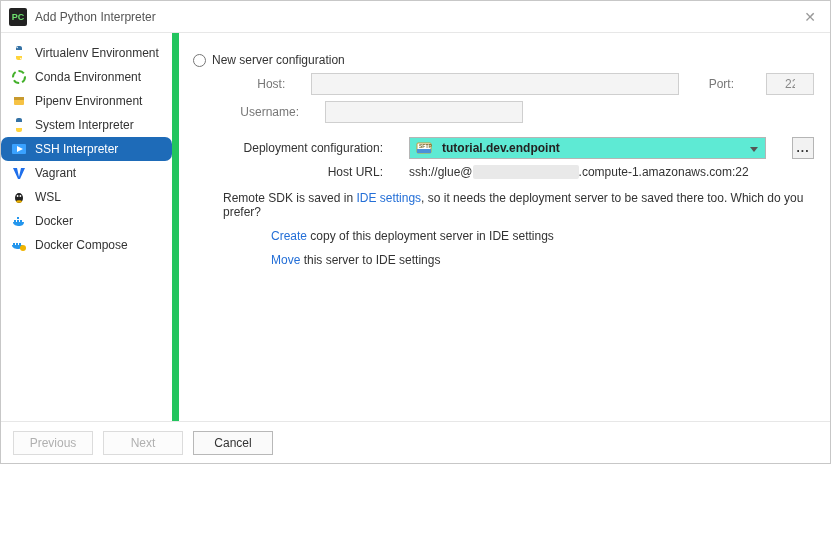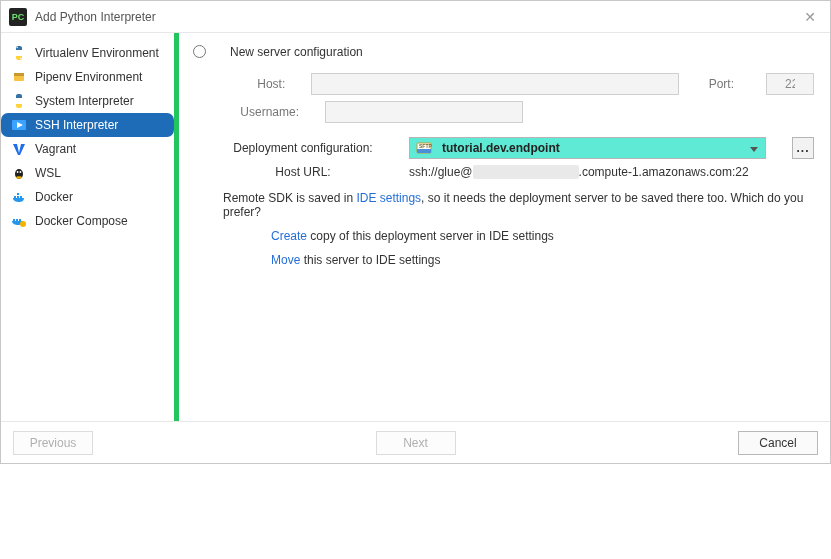--- a/index.html
+++ b/index.html
@@ -3,46 +3,46 @@
 <meta charset="utf-8">
 <style>
   * { box-sizing: border-box; }
   html, body { margin:0; padding:0; font-family: "Segoe UI", Arial, sans-serif; font-size:12px; color:#333; background:#fff; }
   .window { width:831px; height:464px; border:1px solid #c7c7c7; display:flex; flex-direction:column; background:#fff; position:relative; }
   .titlebar { height:32px; background:#fff; display:flex; align-items:center; padding:0 8px; border-bottom:1px solid #e7e7e7; }
   .titlebar .app-icon { width:18px; height:18px; background:#222; color:#6ee06e; font-size:9px; font-weight:bold; display:flex; align-items:center; justify-content:center; border-radius:2px; margin-right:8px; }
   .titlebar .title { color:#555; }
   .titlebar .close { margin-left:auto; color:#999; font-size:14px; padding:4px 6px; cursor:pointer; }
   .body { flex:1; display:flex; overflow:hidden; }
-  .sidebar { width:178px; border-right:5px solid #22c55e; padding-top:8px; }
+  .sidebar { width:178px; border-right:7px solid #22c55e; padding-top:8px; }
   .sidebar-item { display:flex; align-items:center; height:24px; padding:0 10px; gap:8px; cursor:pointer; }
   .sidebar-item.selected { background:#1e6bb8; color:#fff;border-radius:7px; }
   .sidebar-item .icon { width:16px; height:16px; display:flex; align-items:center; justify-content:center; }
   .main { flex:1; padding:12px 16px 0 14px; overflow:hidden; }
-  .radio-row { display:flex; align-items:flex-start; height:22px; margin-bottom:6px; gap:24px; }
+  .radio-row { display:flex; align-items:flex-end; height:22px; margin-bottom:6px; gap:6px; }
   input[type=radio] { margin:0; }
   .field-row { display:flex; align-items:center; margin:4px 0 6px 30px; gap:22px; }
   .label-col { width:80px; color:#777; text-align:right; padding-right:4px; }
-  .label-col2 { width:164px; text-align:center; padding-right:4px; }
+  .label-col2 { width:164px; text-align:right; padding-right:4px; }
   input[type=text] { height:22px; border:1px solid #cfcfcf; background:#fff; padding:0 18px; font:inherit; color:#333; }
   input[type=text].disabled { background:#f4f4f4; color:#888; }
   .host-input { width:440px; }
   .port-input { width:48px; }
   .user-input { width:198px; }
   .port-label { margin-left:8px; margin-right:10px; color:#777; }
   .section-gap { height:4px; }
   .deploy-select { flex:1; height:22px; border:1px solid #b5b5b5; background:#5eead4; display:flex; align-items:center; padding:0 20px 0 6px; position:relative; font-weight:bold; color:#222; cursor:pointer; }
   .deploy-select .sftp-badge { width:20px; height:14px; margin-right:6px; display:flex; align-items:center; justify-content:center; }
   .deploy-select .chev { position:absolute; right:6px; top:6px; color:#555; }
   .ellipsis-btn { width:22px; height:22px; border:1px solid #b5b5b5; background:#f2f2f2; margin-left:4px; display:flex; align-items:center; justify-content:center; cursor:pointer; font-weight:bold; letter-spacing:1px; }
   .blur { background:#e9e9e9; color:transparent; border-radius:2px; padding:0 2px; }
   .info-block { margin:12px 0 0 30px; }
   .link { color:#246fd7; cursor:pointer; }
   .option-line { margin:10px 0 0 48px; }
-  .footer { height:42px; border-top:1px solid #e7e7e7; display:flex; align-items:center; justify-content:space-between; padding:0 12px; gap:10px; }
+  .footer { height:42px; border-top:1px solid #e7e7e7; display:flex; align-items:center; justify-content:flex-start; padding:0 12px; gap:10px; }
   .btn { min-width:80px; height:24px; border:1px solid #b8b8b8; background:#fafafa; display:flex; align-items:center; justify-content:center; cursor:pointer; }
   .btn.disabled { color:#b0b0b0; border-color:#dcdcdc; background:#fcfcfc; cursor:default; }
   svg { display:block; }
 </style>
 </head>
 <body>
 
 <div class="window">
   <div class="titlebar">
     <div class="app-icon">PC</div>
@@ -58,20 +58,28 @@
           <svg width="16" height="16" viewBox="0 0 16 16">
               <path fill="#3572A5" d="M7 1h2c1 0 2 .8 2 2v2H5V3c0-1.2.9-2 2-2z"></path>
               <circle cx="6.2" cy="2.5" r=".7" fill="#fff"></circle>
               <path fill="#FFD43B" d="M9 15H7c-1 0-2-.8-2-2v-2h6v2c0 1.2-.9 2-2 2z"></path>
               <circle cx="9.8" cy="13.5" r=".7" fill="#fff"></circle>
             </svg>
         </span>
         <span>Virtualenv Environment</span>
       </div>
 
+      <div class="sidebar-item">
+        <span class="icon">
+          <svg width="16" height="16" viewBox="0 0 16 16">
+              <circle cx="8" cy="8" r="6" fill="none" stroke="#43b02a" stroke-width="2" stroke-dasharray="6 3"></circle>
+            </svg>
+        </span>
+        <span>Conda Environment</span>
+      </div>
 
       <div class="sidebar-item">
         <span class="icon">
           <svg width="16" height="16" viewBox="0 0 16 16">
               <rect x="3" y="4" width="10" height="8" rx="1" fill="#f6c244"></rect>
               <rect x="3" y="4" width="10" height="3" fill="#c89a2e"></rect>
             </svg>
         </span>
         <span>Pipenv Environment</span>
       </div>

